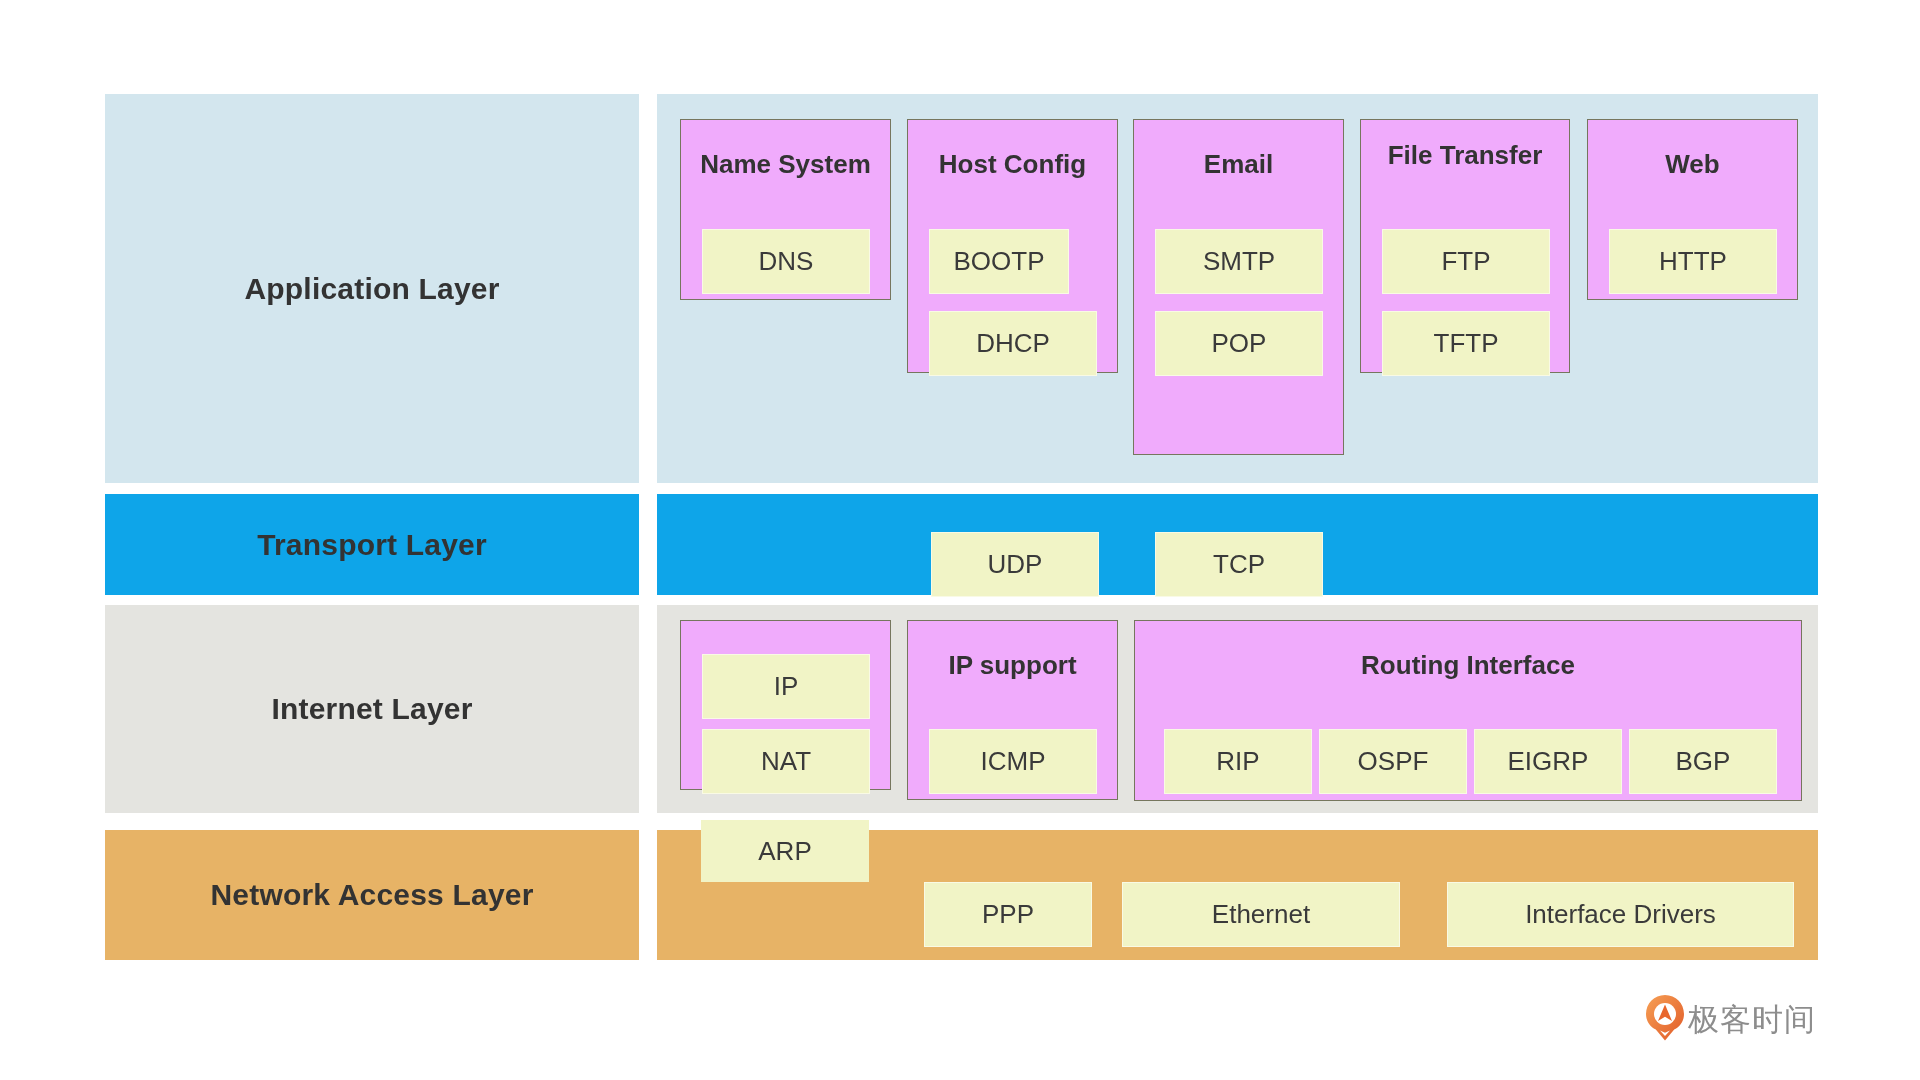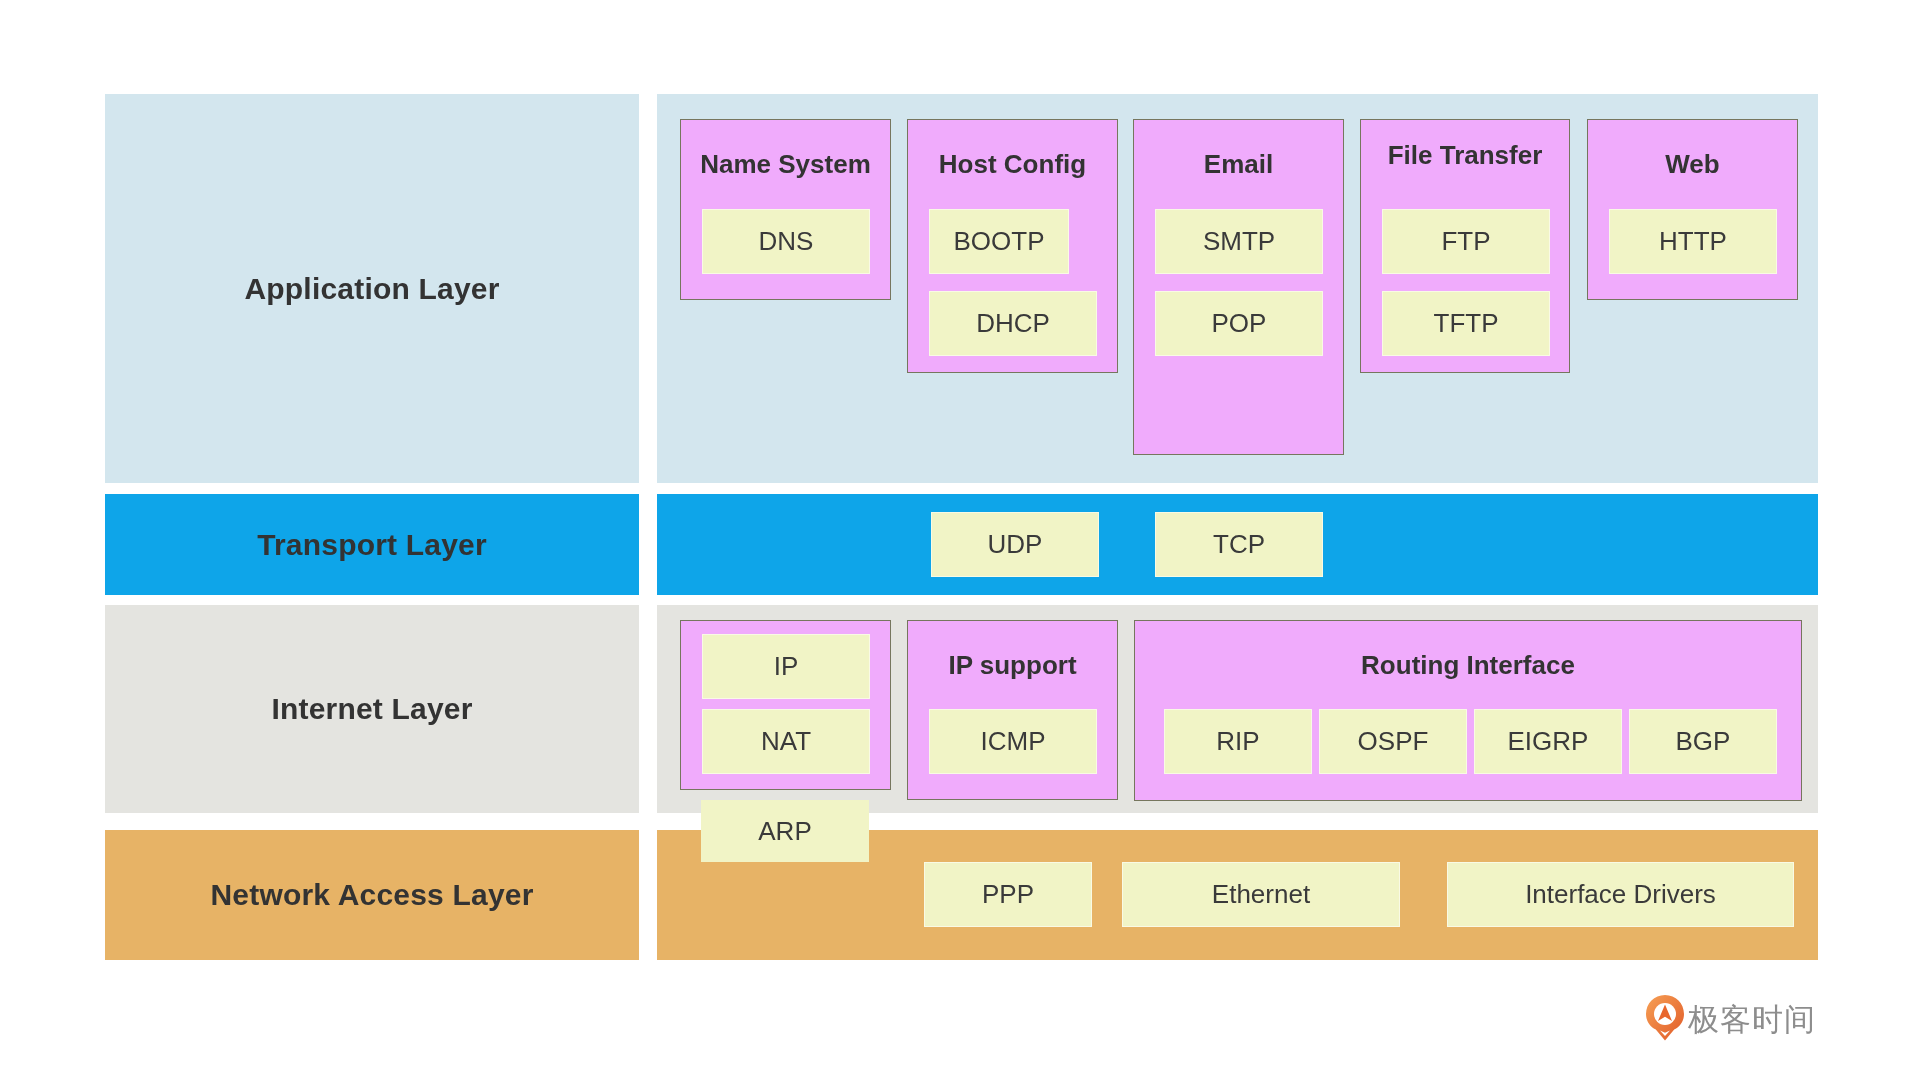--- a/index.html
+++ b/index.html
@@ -19,21 +19,21 @@
   .group{
     position:absolute;background:#f0abfc;border:1px solid #76765e;box-sizing:border-box;
   }
   .group-title{
     position:absolute;left:0;right:0;top:0;display:flex;align-items:center;justify-content:center;
     font-size:26px;font-weight:bold;color:#333333;
   }
   .item{
     position:absolute;height:65px;background:#f1f4c6;border:1px solid rgba(255,255,255,0.55);
     box-sizing:border-box;display:flex;align-items:center;justify-content:center;
-    font-size:26px;color:#3a3a3a;
+    font-size:26px;color:#3a3a3a;margin-top:20px;
   }
   .item.free{z-index:5;border:none;}
   .logo{
     position:absolute;left:1645px;top:994px;display:flex;align-items:center;gap:3px;
   }
   .logo-text{
     font-size:31px;font-weight:500;color:#8d8d8d;letter-spacing:1px;
     line-height:1;padding-top:2px;
   }
 </style>

